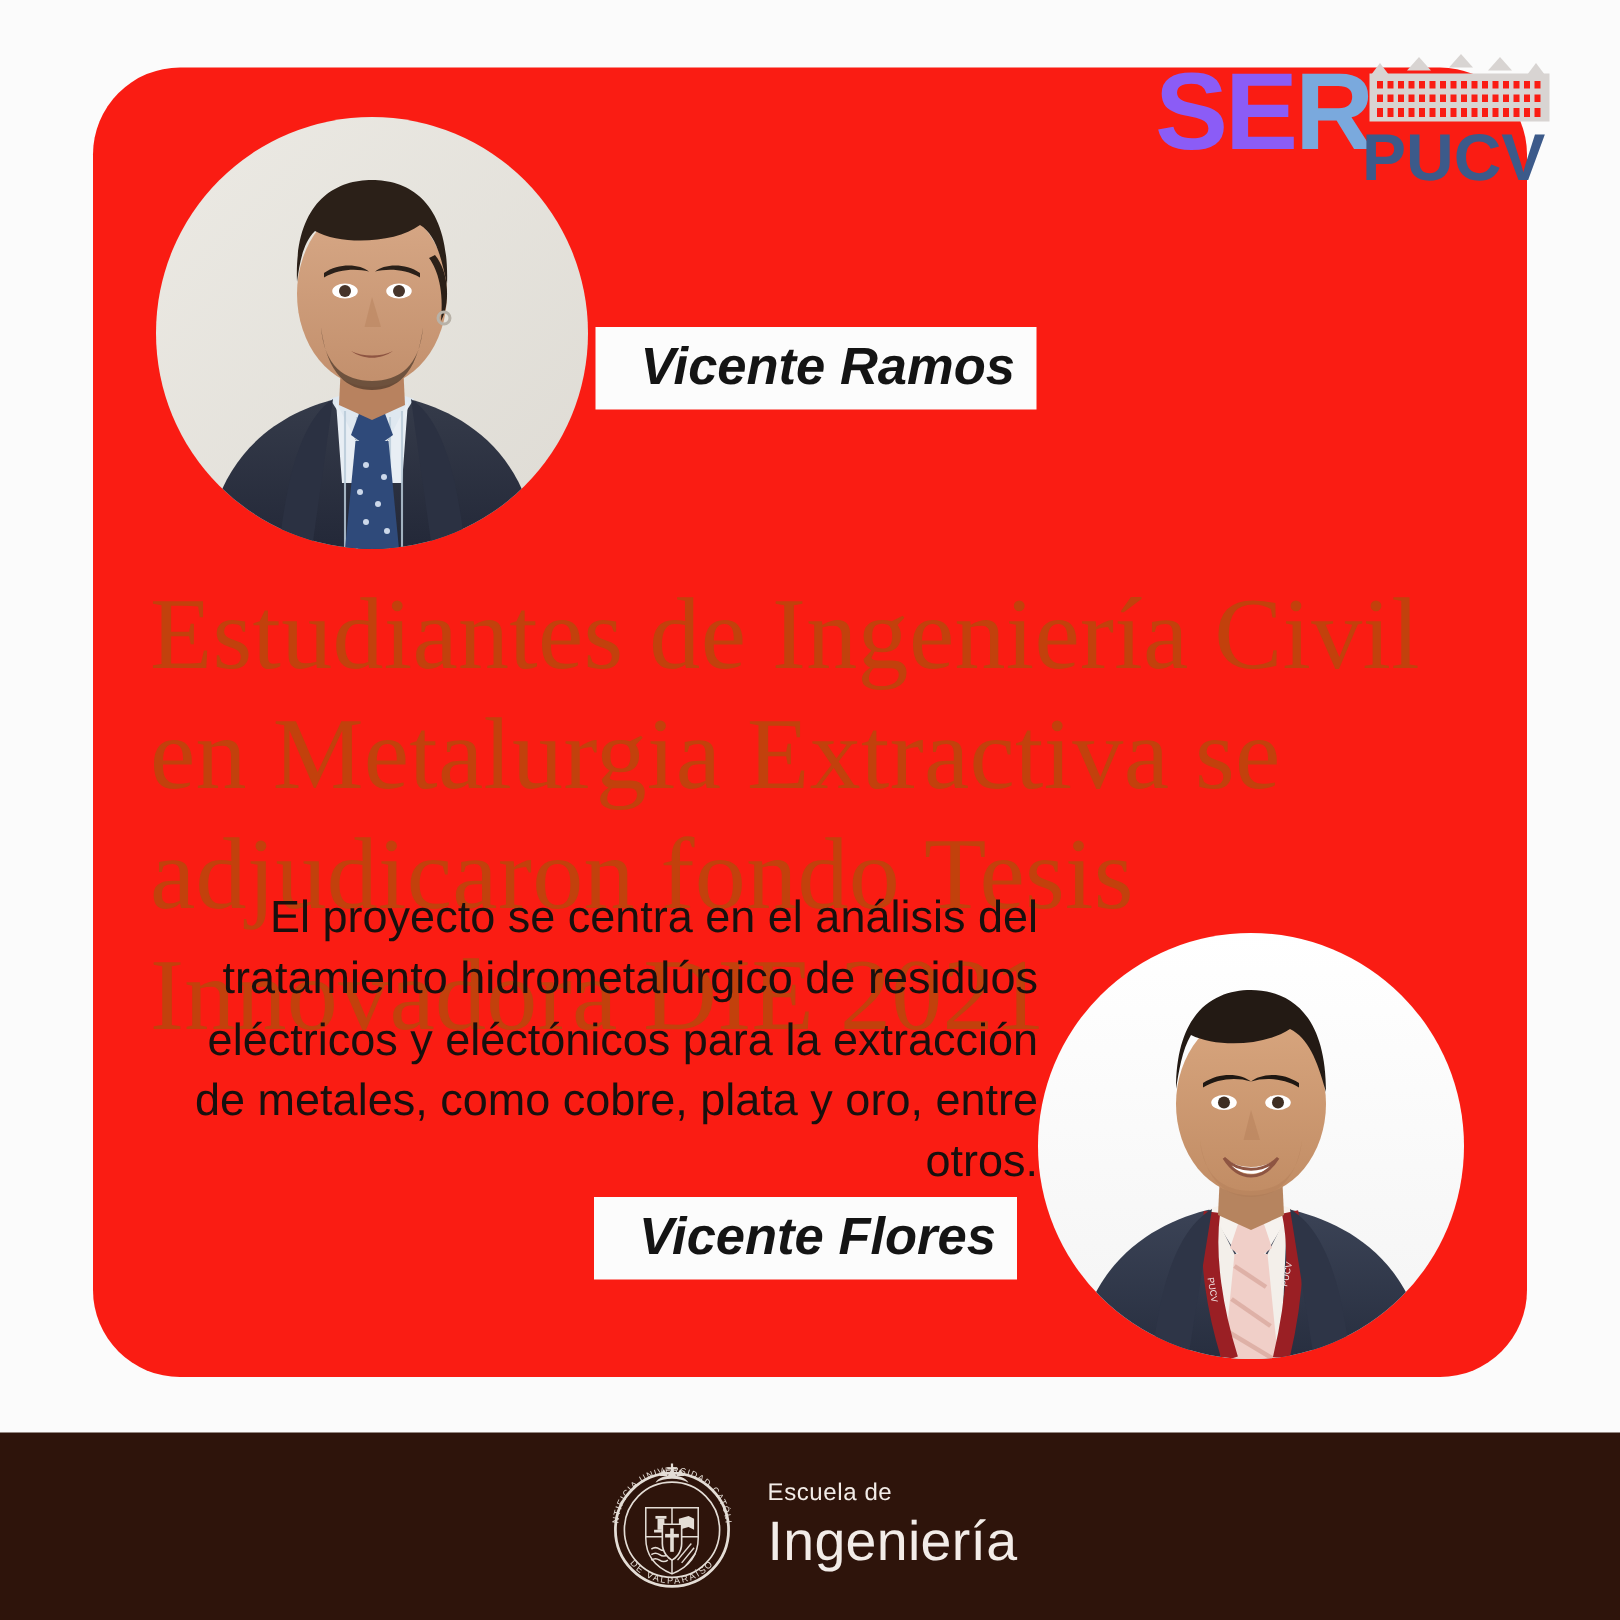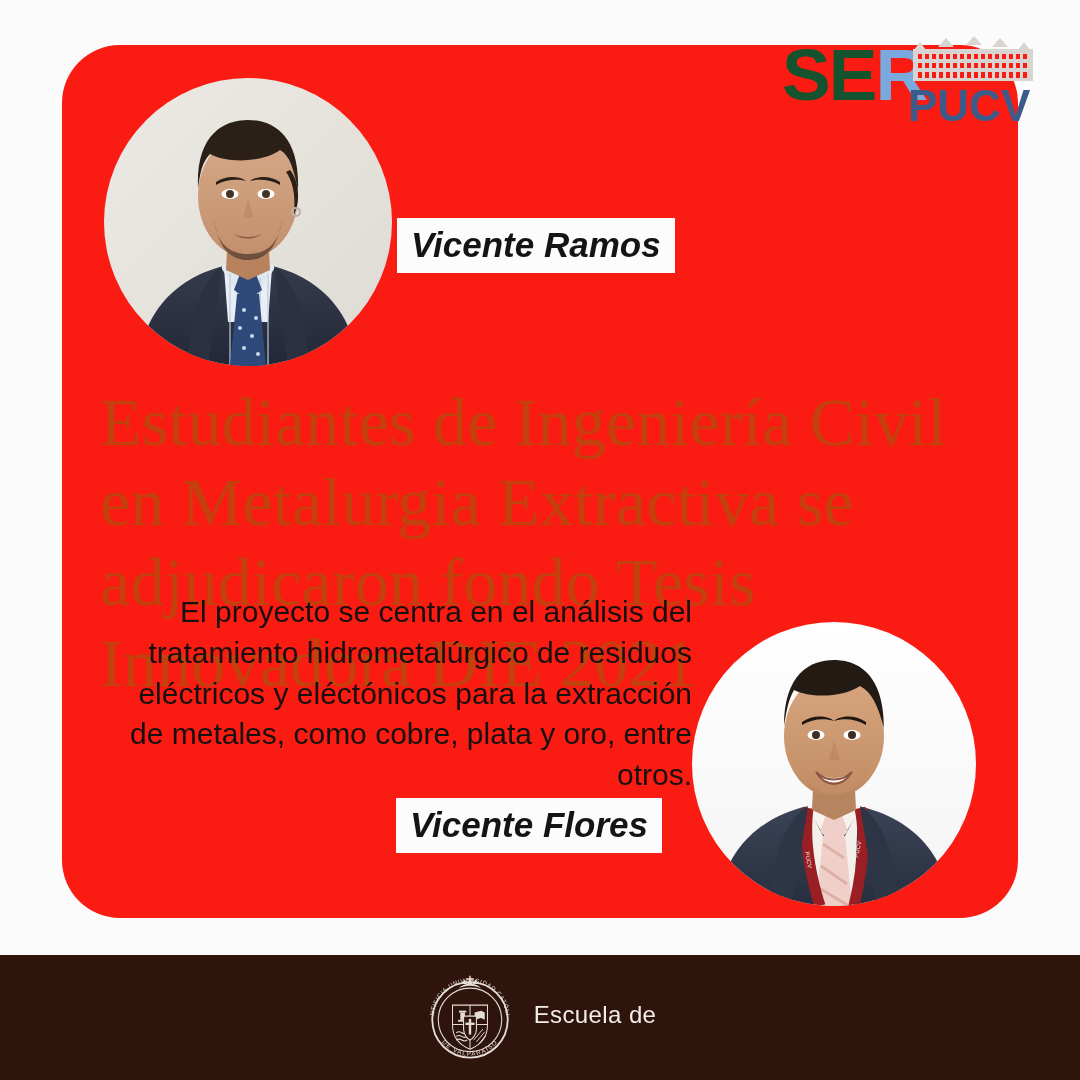--- a/index.html
+++ b/index.html
@@ -38,21 +38,21 @@
   .logo-ser {
     position: absolute;
     left: 0;
     top: 6px;
     font-size: 73px;
     font-weight: bold;
     letter-spacing: -2px;
     line-height: 1;
     font-family: "Liberation Sans", sans-serif;
   }
-  .logo-ser .seg-se { color: #14532d; margin-left: 12px; }
+  .logo-ser .seg-se { color: #8b5cf6; }
   .logo-ser .seg-r  { color: #7aa9dd; }
 
   .logo-pucv {
     position: absolute;
     left: 138px;
     top: 52px;
     font-size: 44px;
     font-weight: bold;
     color: #3c5a8a;
     letter-spacing: 0px;
@@ -91,21 +91,21 @@
 
   
   .name-badge {
     position: absolute;
     background: #fcfcfc;
     color: #141414;
     font-style: italic;
     font-weight: bold;
     font-size: 35px;
     line-height: 1;
-    padding: 9px 14px 11px 14px;
+    padding: 9px 14px 11px 30px;
     white-space: nowrap;
     font-family: "Liberation Sans", sans-serif;
   }
   .badge-vicente { left: 397px; top: 218px; }
   .badge-fernando { left: 396px; top: 798px; }
 
   
   .headline {
     position: absolute;
     left: 100px;
@@ -145,21 +145,21 @@
     justify-content: center;
     gap: 18px;
   }
   .seal { width: 92px; height: 92px; }
   .footer-text {
     color: #f2ece8;
     line-height: 1;
     font-family: "Liberation Sans", sans-serif;
   }
   .footer-escuela {
-    font-size: 24px;
+    font-size: 16px;
     letter-spacing: 0.4px;
     margin-bottom: 5px;
   }
   .footer-ing, .footer-qui {
     font-size: 37px;
     letter-spacing: 0.2px;
   }
   .footer-ing { margin-bottom: 2px; }
 </style>
 </head>
@@ -435,16 +435,17 @@
 
       <path d="M43 48 H57 V62 C57 69 52 73 50 74 C48 73 43 69 43 62 Z" fill="#2e140b" stroke="#e4ddd6" stroke-width="1.2"></path>
       <g fill="#e4ddd6">
         <rect x="48.7" y="51" width="2.6" height="17"></rect>
         <rect x="45" y="55" width="10" height="2.6"></rect>
       </g>
     </svg>
 
     <div class="footer-text">
       <div class="footer-escuela">Escuela de</div>
+      <div class="footer-ing">Ingeniería</div>
     </div>
   </div>
 
 </div>
 
 </body></html>

